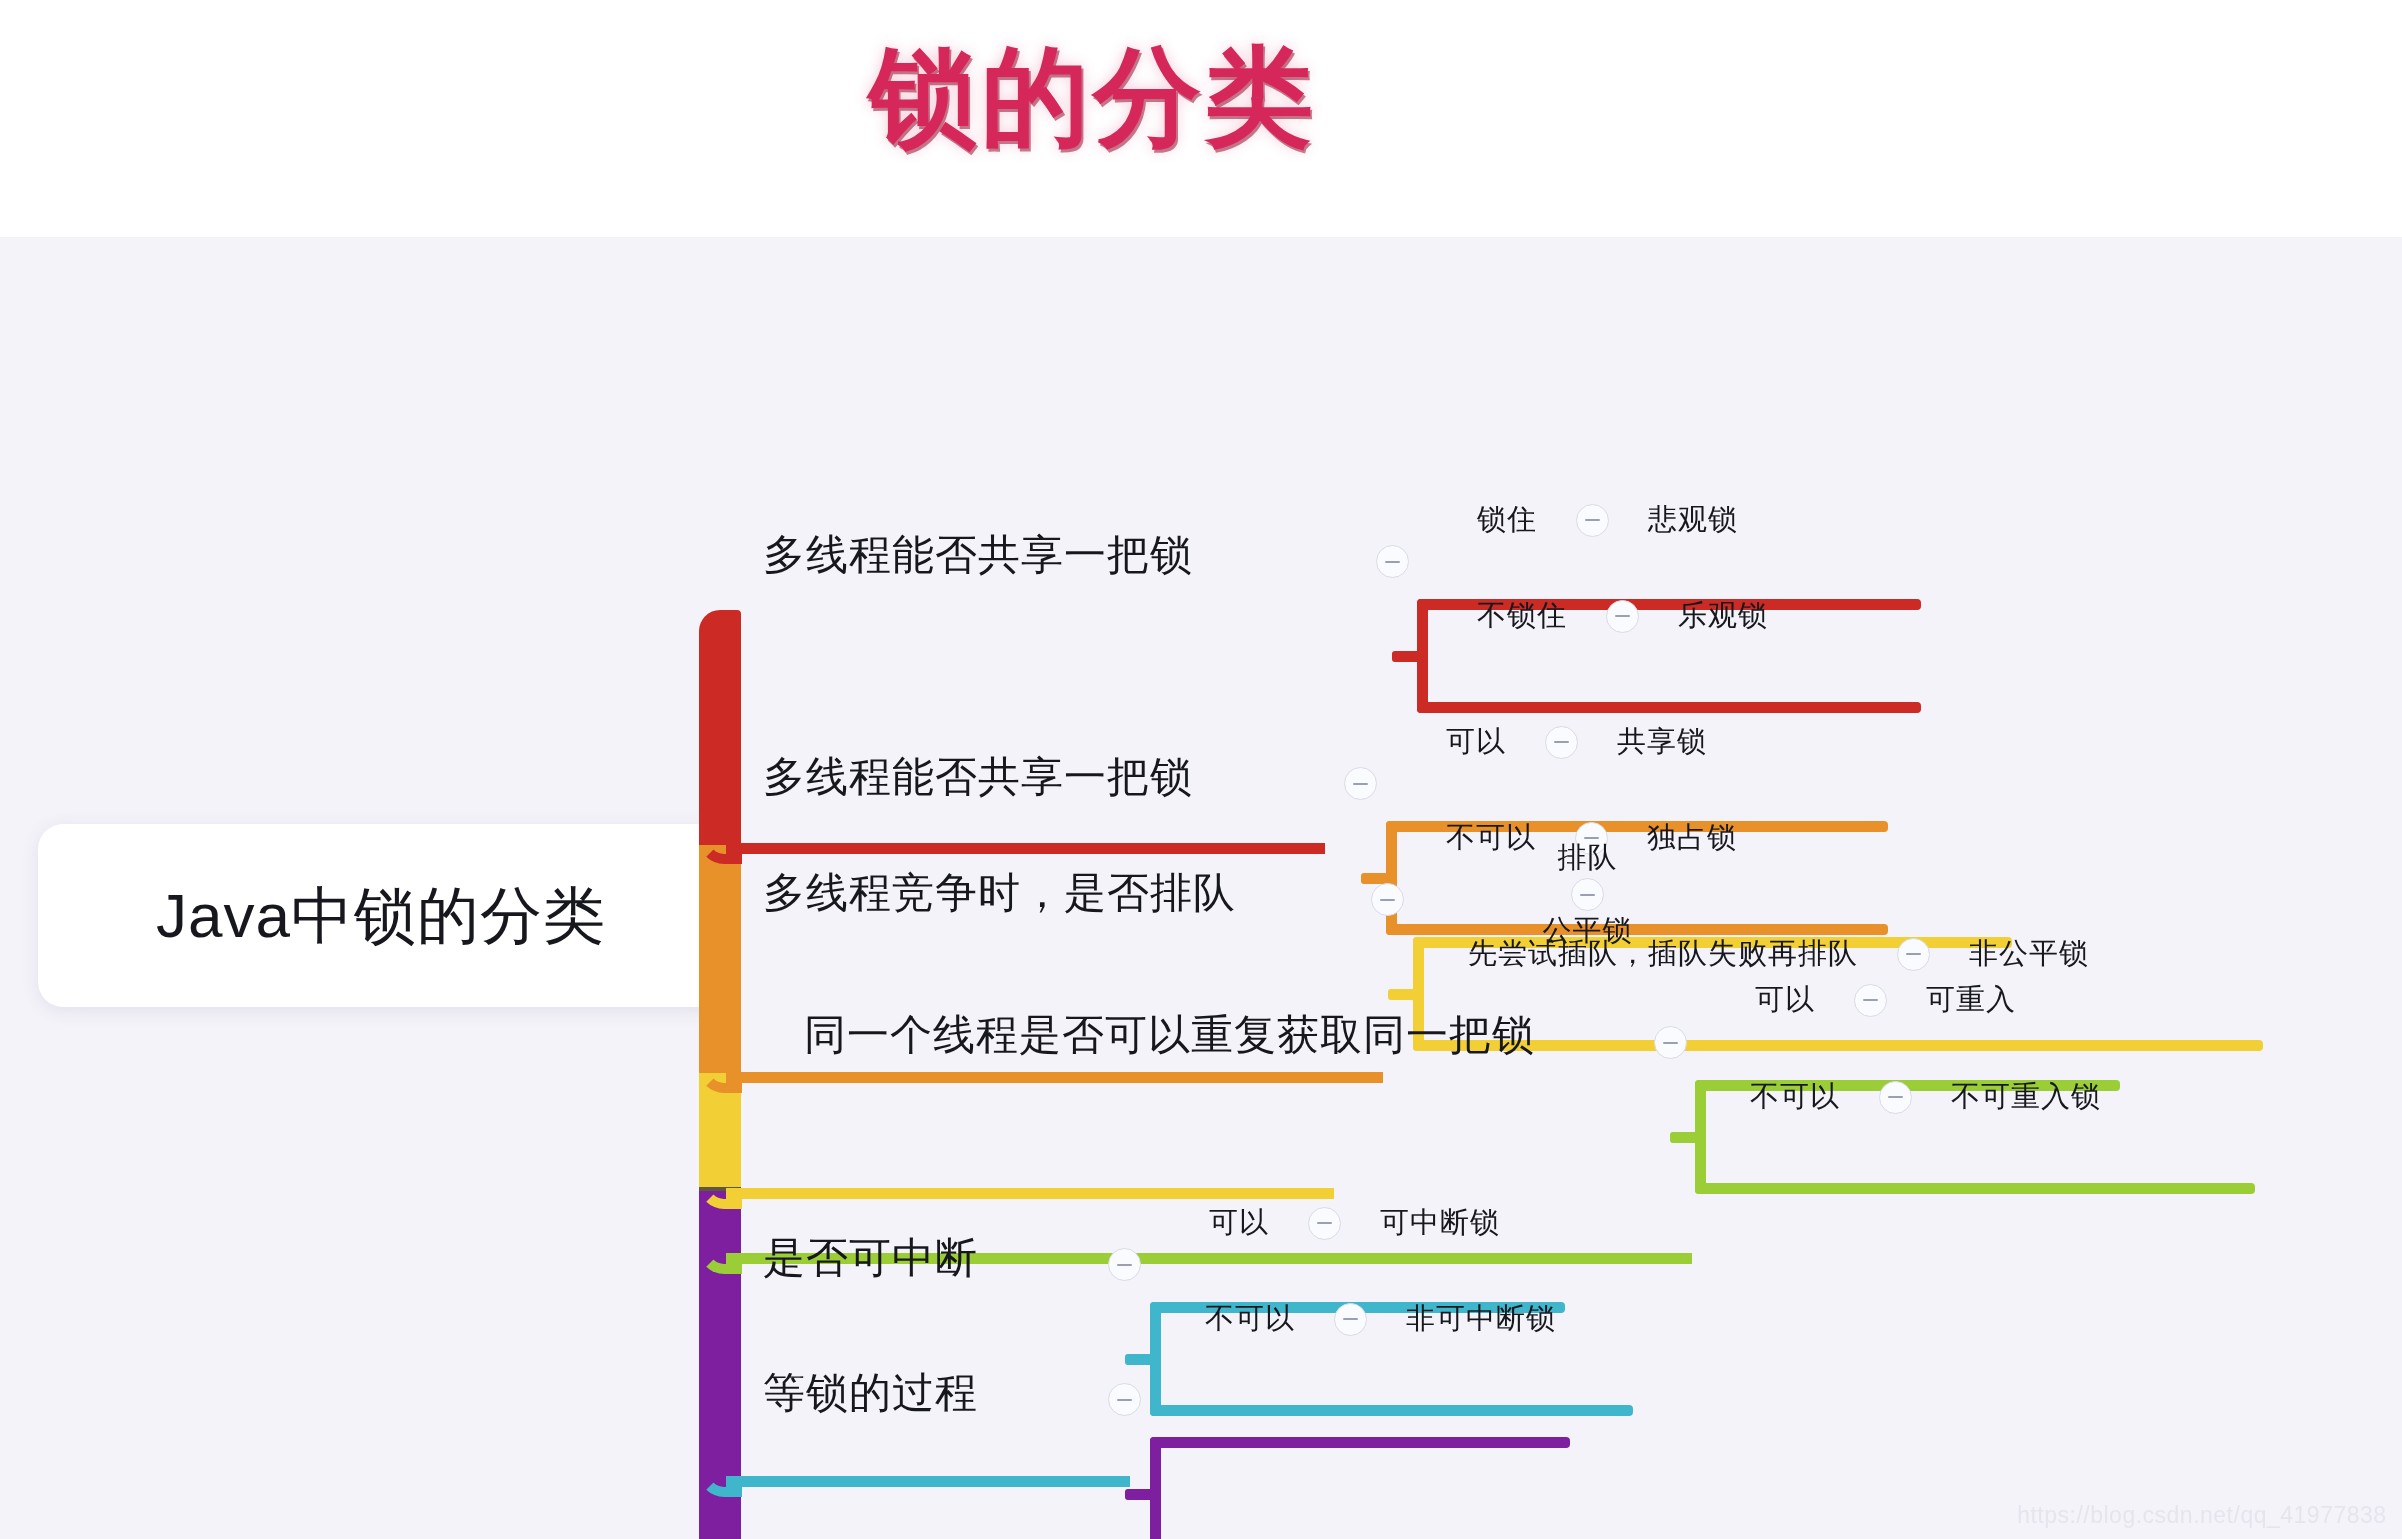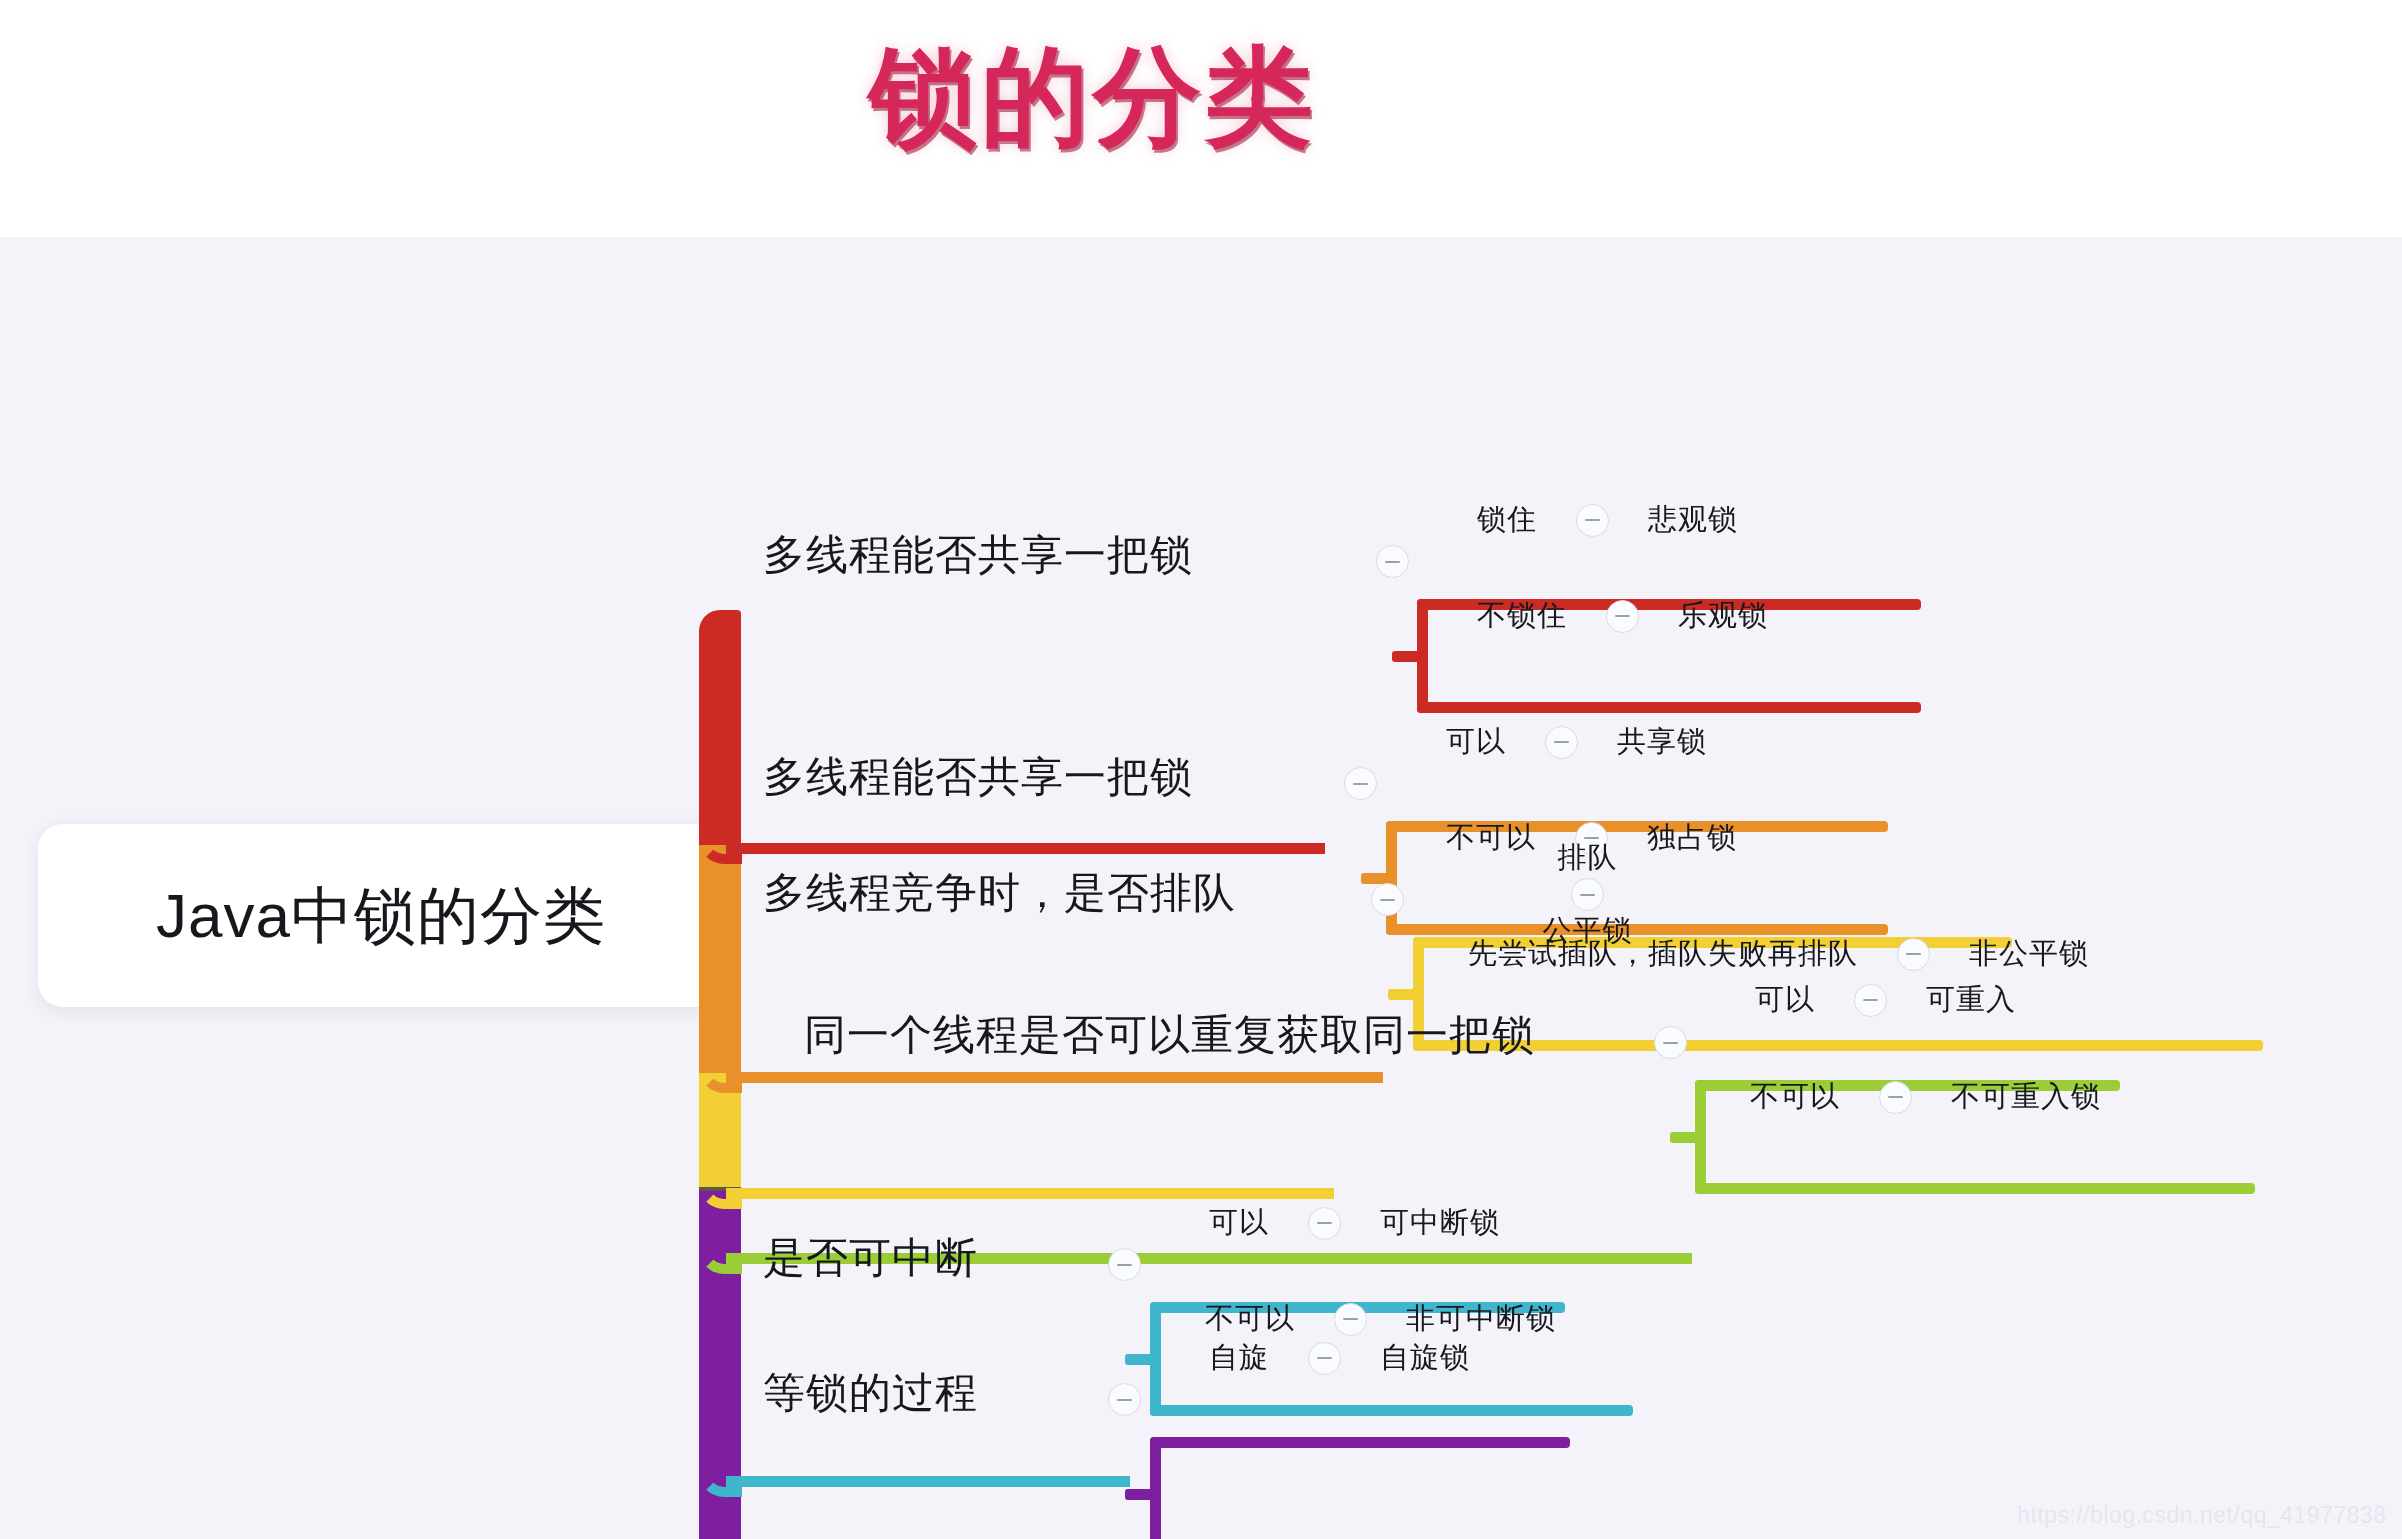--- a/index.html
+++ b/index.html
@@ -242,24 +242,19 @@
     <span class="l1-label" style="left:763px; top:1128px;">等锁的过程</span>
     <span class="collapse-icon ci-inline" style="left:1108px; top:1146px;"></span>
 
     <div class="bracket" style="left:1150px; top:1200px; width:473px; height:114px;">
       <span class="nub" style="top:52px; background:#7d1f9e;"></span>
       <span class="vbar" style="background:#7d1f9e;"></span>
       <span class="htop" style="width:420px; background:#7d1f9e;"></span>
 
     </div>
 
-    <div class="leaf-row" style="left:1209px; top:1101px;">
-      <span class="leaf-cond">自旋</span>
-      <span class="collapse-icon" style="margin:0 39px;"></span>
-      <span class="leaf-name">自旋锁</span>
-    </div>
 
 
     <div id="watermark">https://blog.csdn.net/qq_41977838</div>
 
   </div>
 </div>
 
 
 </body></html>

